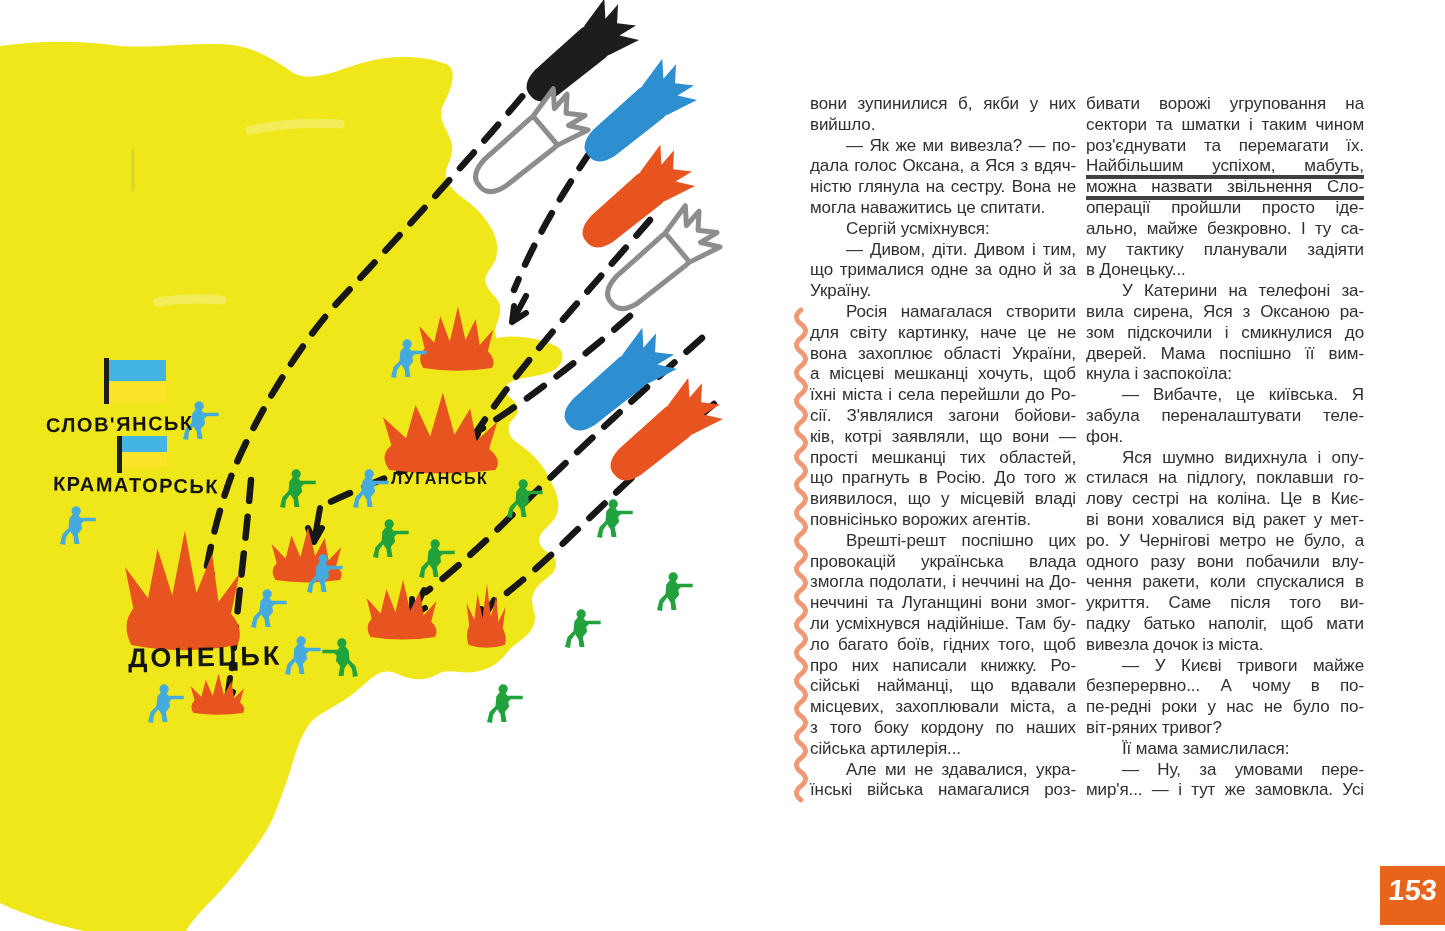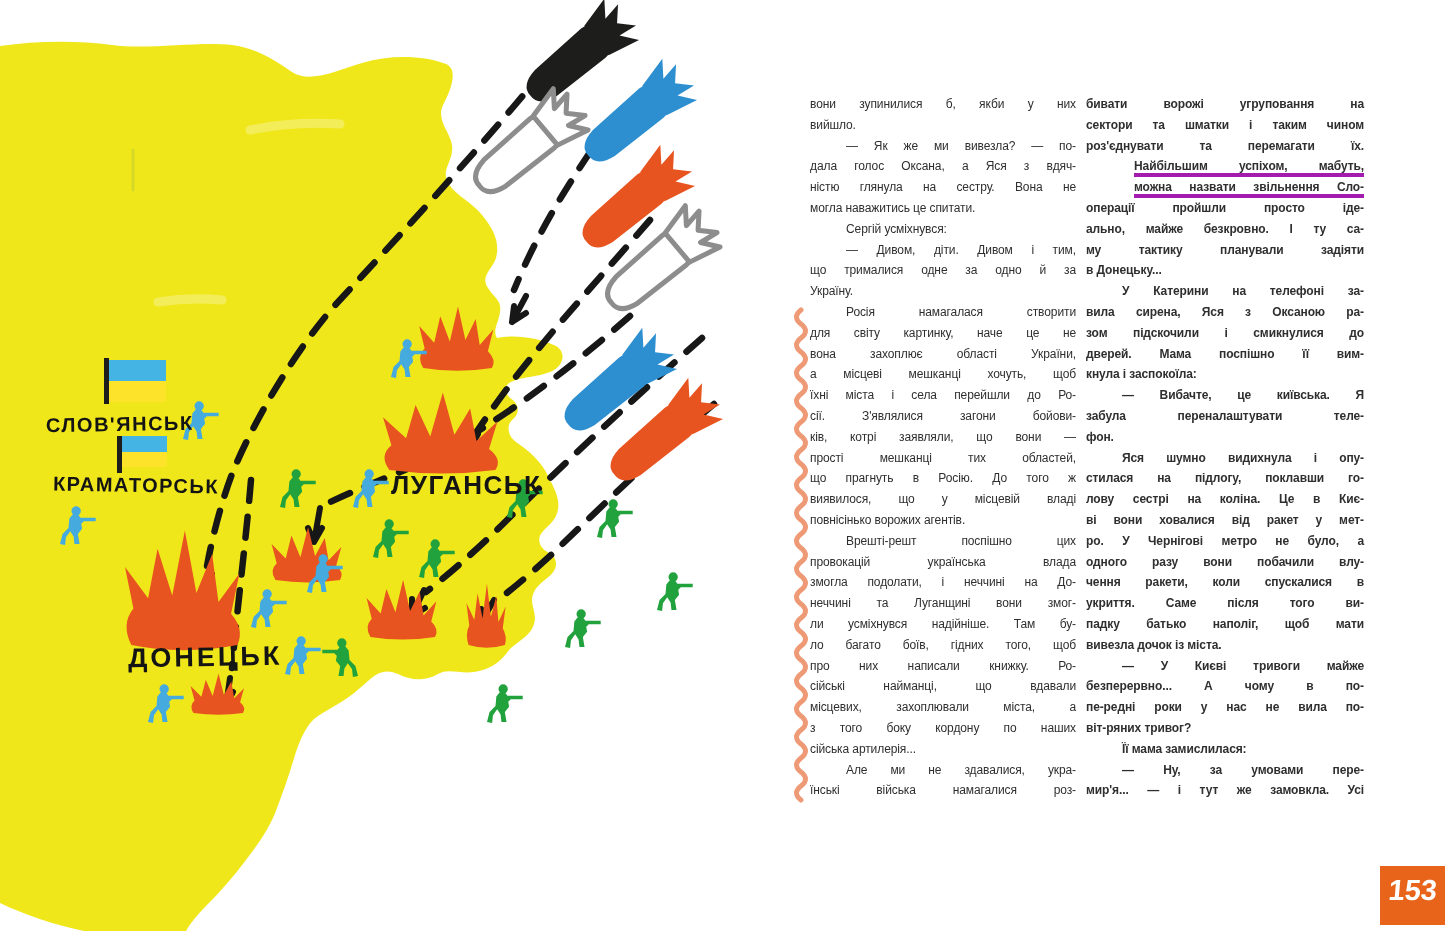--- a/index.html
+++ b/index.html
@@ -26,29 +26,29 @@
   .flag-blue{fill:#44b4e4;}
   .flag-yellow{fill:#fde32a;}
   .squig{fill:none;stroke:#ef9a76;stroke-width:5;stroke-linecap:round;}
   
   .city-label{
     position:absolute;font-weight:bold;color:#141414;
     letter-spacing:1.5px;white-space:nowrap;
   }
   
   .col{
-    position:absolute;top:94px;font-size:12px;line-height:20.8px;
+    position:absolute;top:94px;font-size:17px;line-height:20.8px;
     color:#2f2f2f;letter-spacing:-0.1px;
   }
   #col1{left:810px;width:266px;}
-  #col2{left:1086px;width:278px;font-weight:bold;}
+  #col2{left:1086px;width:278px;}
   .line{text-align:justify;text-align-last:justify;}
   .line.lastline{text-align-last:auto;}
   .para.indent .line:first-child{text-indent:36px;}
-  .mark{border-bottom:4px solid #a21caf;margin-left:48px;}
+  .mark{border-bottom:4px solid #404040;}
   
   .pagenum{
     position:absolute;left:1380px;top:866px;width:65px;height:59px;
     background:#e8641a;color:#ffffff;
   }
   .pagenum span{
     display:block;padding:8px 0 0 9px;font-size:29px;font-weight:bold;
     transform:skewX(-5deg);
   }
 </style>
@@ -154,21 +154,21 @@
   <use href="#soldier" class="sold-g" transform="translate(565,608) scale(0.85)"></use>
   <use href="#soldier" class="sold-g" transform="translate(487,683) scale(0.85)"></use>
   <use href="#soldier" class="sold-g" transform="translate(358,637) scale(-0.85,0.85)"></use>
   <use href="#soldier" class="sold-g" transform="translate(280,468) scale(0.85)"></use>
 
   <path class="squig" d="M801 310 q-9 7 0 14 t0 14 t0 14 t0 14 t0 14 t0 14 t0 14 t0 14 t0 14 t0 14 t0 14 t0 14 t0 14 t0 14 t0 14 t0 14 t0 14 t0 14 t0 14 t0 14 t0 14 t0 14 t0 14 t0 14 t0 14 t0 14 t0 14 t0 14 t0 14 t0 14 t0 14 t0 14 t0 14 t0 14 t0 14"></path>
 </svg>
 
 <div class="city-label" style="left:46px;top:413px;font-size:20px;transform:rotate(-1deg);">СЛОВ'ЯНСЬК</div>
 <div class="city-label" style="left:53px;top:474px;font-size:20px;transform:rotate(1deg);">КРАМАТОРСЬК</div>
-<div class="city-label" style="left:391px;top:470px;font-size:26px;">ЛУГАНСЬК</div>
+<div class="city-label" style="left:391px;top:470px;font-size:16px;">ЛУГАНСЬК</div>
 <div class="city-label" style="left:128px;top:642px;font-size:27px;letter-spacing:3px;transform:rotate(-1deg);">ДОНЕЦЬК</div>
 
 <div class="col" id="col1">
     <div class="para">
       <div class="line">вони зупинилися б, якби у них</div>
       <div class="line lastline">вийшло.</div>
     </div>
     <div class="para indent">
       <div class="line">— Як же ми вивезла? — по-</div>
       <div class="line">дала голос Оксана, а Яся з вдяч-</div>
@@ -246,21 +246,21 @@
       <div class="line">ро. У Чернігові метро не було, а</div>
       <div class="line">одного разу вони побачили влу-</div>
       <div class="line">чення ракети, коли спускалися в</div>
       <div class="line">укриття. Саме після того ви-</div>
       <div class="line">падку батько наполіг, щоб мати</div>
       <div class="line lastline">вивезла дочок із міста.</div>
     </div>
     <div class="para indent">
       <div class="line">— У Києві тривоги майже</div>
       <div class="line">безперервно... А чому в по-</div>
-      <div class="line">пе-редні роки у нас не вила по-</div>
+      <div class="line">пе-редні роки у нас не було по-</div>
       <div class="line lastline">віт-ряних тривог?</div>
     </div>
     <div class="para indent">
       <div class="line lastline">Її мама замислилася:</div>
     </div>
     <div class="para indent">
       <div class="line">— Ну, за умовами пере-</div>
       <div class="line">мир'я... — і тут же замовкла. Усі</div>
     </div>
   </div>

